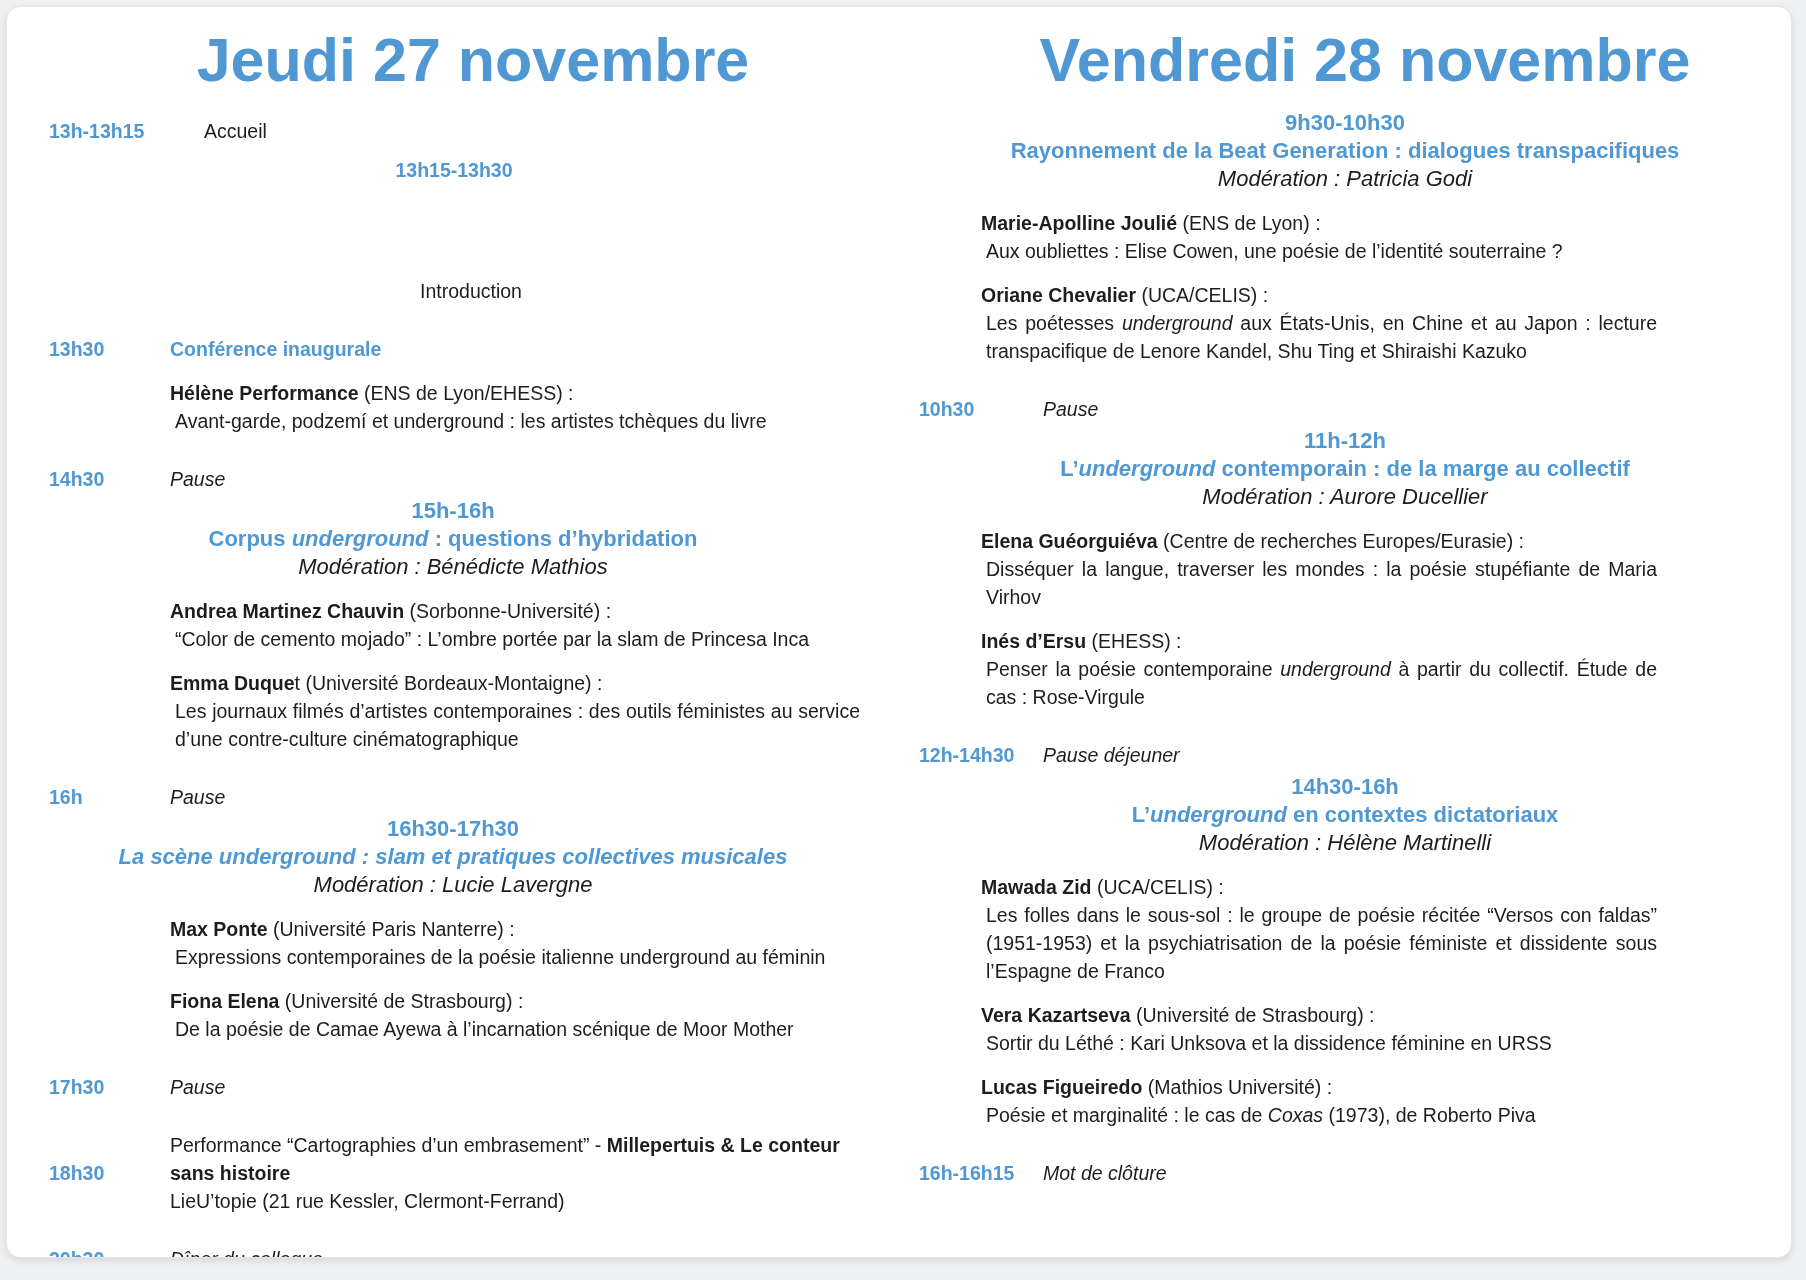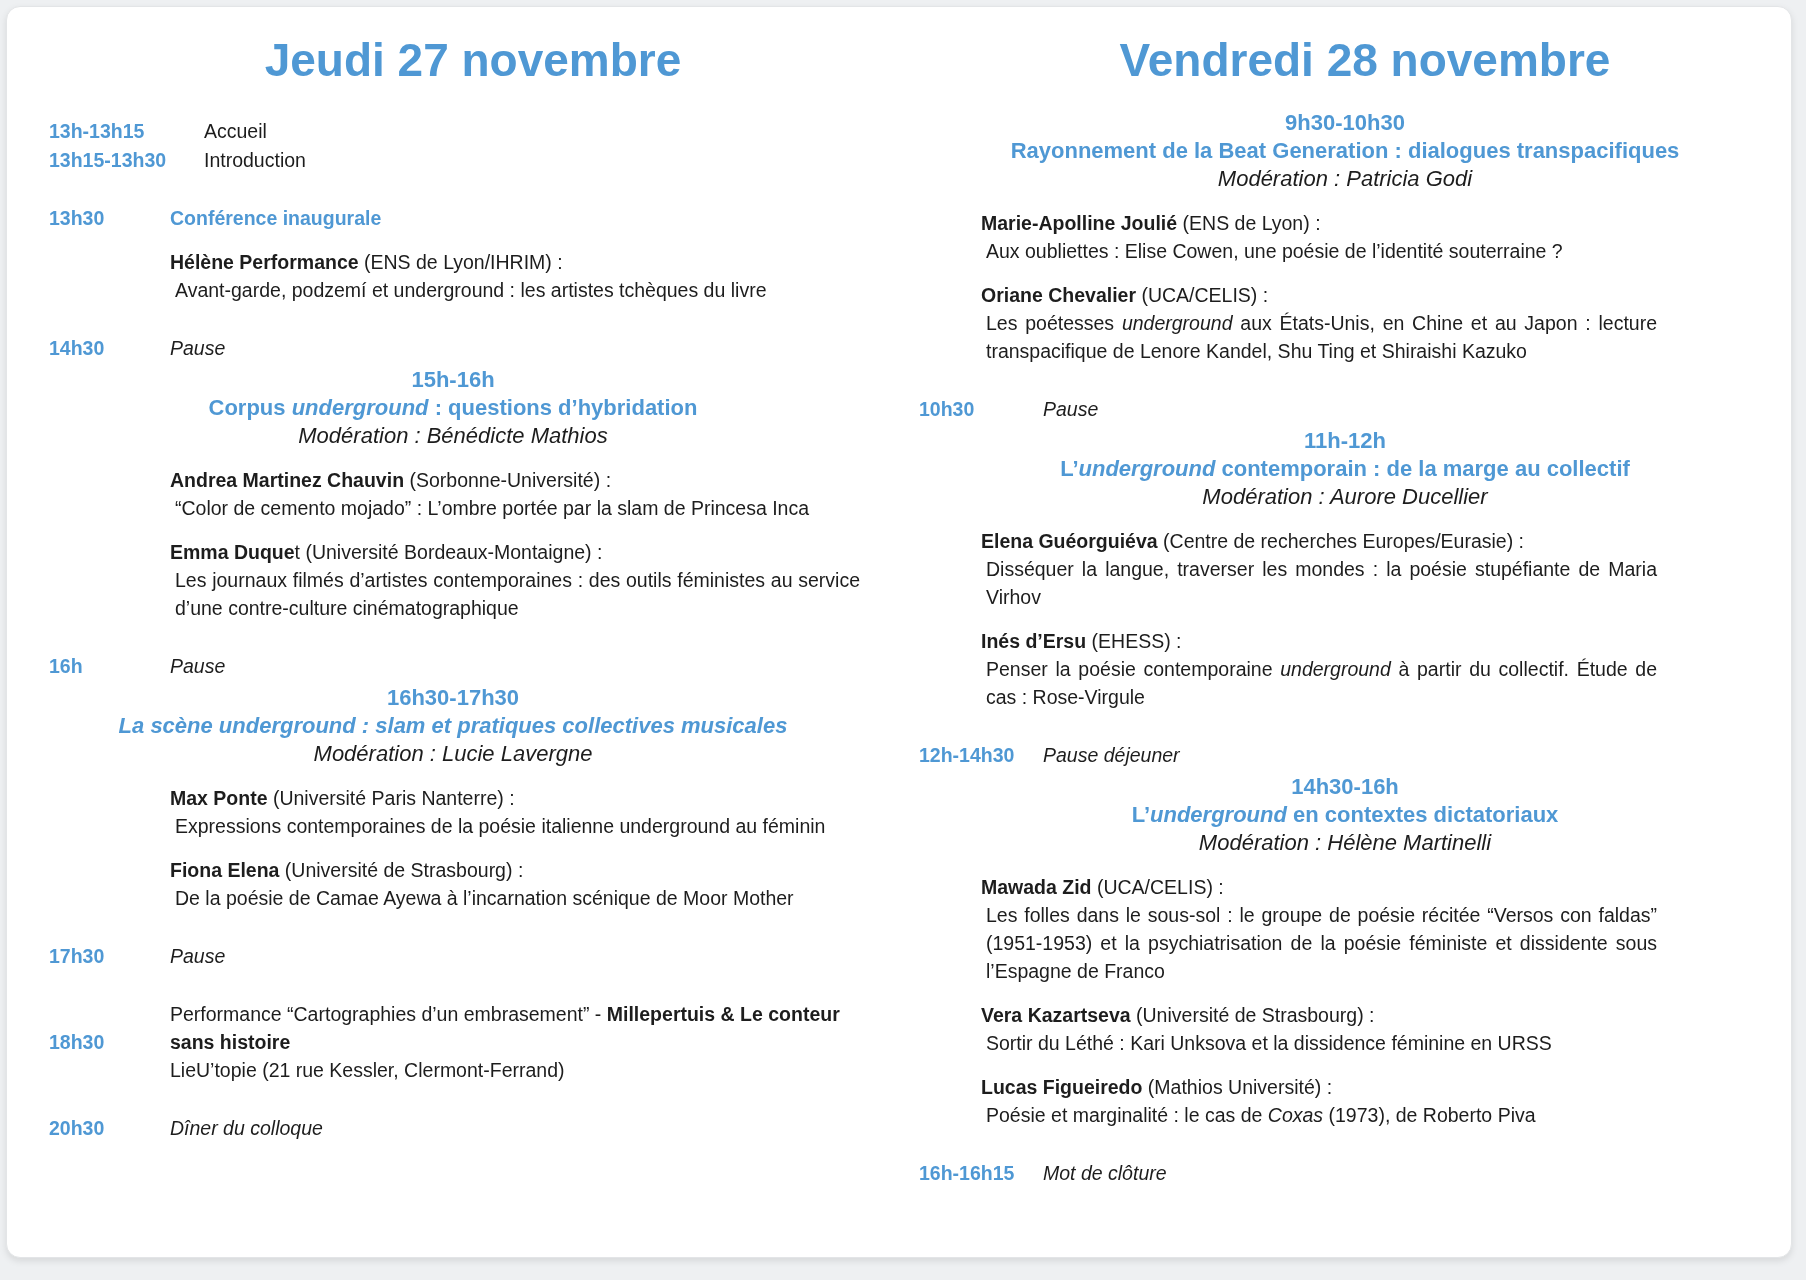--- a/index.html
+++ b/index.html
@@ -22,39 +22,39 @@
   .day{
     width:892px;box-sizing:border-box;
     --pad:42px;   
     --gutter:121px; 
     --ti:121px;   
     --tw:690px;   
   }
   .day--right{--pad:20px;--gutter:124px;--ti:62px;--tw:676px;}
   .day-title{
     text-align:center;
-    font-size:46px;line-height:54px;font-weight:bold;
+    font-size:61px;line-height:54px;font-weight:bold;
     color:var(--accent,#4f98d4);
     margin:26px 0 22px 0;
     padding-left:40px;
   }
   .sched{
     display:flex;align-items:center;
     margin-top:30px;
     padding-left:var(--pad);padding-right:40px;
     font-size:19.5px;line-height:28px;
   }
   .sched .time{
     flex:0 0 var(--gutter);
     color:var(--accent,#4f98d4);
     font-weight:bold;
   }
   .sched .stext{flex:1;}
   
-  .day--left .blocks > [data-idx="1"]{margin-top:1px;}
+  .day--left .blocks > [data-idx="1"]{margin-top:11px;flex-direction:column;}
   .day--left .blocks > [data-idx="0"] .stext,
   .day--left .blocks > [data-idx="1"] .stext{margin-left:34px;}
   .session-header{
     margin-top:4px;
     text-align:center;
     font-size:22px;line-height:28px;
   }
   .hline{min-height:28px;}
   .talk{
     margin-top:16px;
@@ -82,21 +82,21 @@
           </div>
           <div class="row sched" data-idx="1">
             <span class="time">13h15-13h30</span>
             <span class="stext"><span>Introduction</span></span>
           </div>
           <div class="row sched" data-idx="2">
             <span class="time">13h30</span>
             <span class="stext"><span class="b accent">Conférence inaugurale</span></span>
           </div>
           <div class="talk" data-idx="3">
-            <div class="speaker"><span class="b ">Hélène Performance</span><span> (ENS de Lyon/IHRIM) :</span></div>
+            <div class="speaker"><span class="b ">Hélène Performance</span><span> (ENS de Lyon/EHESS) :</span></div>
             <div class="ttitle"><span>Avant-garde, podzemí et underground : les artistes tchèques du livre</span></div>
           </div>
           <div class="row sched" data-idx="4">
             <span class="time">14h30</span>
             <span class="stext"><span class="i ">Pause</span></span>
           </div>
           <div class="session-header" data-idx="5">
             <div class="hline"><span class="b accent">15h-16h</span></div>
             <div class="hline"><span class="b accent">Corpus </span><span class="b i accent">underground</span><span class="b accent"> : questions d’hybridation</span></div>
             <div class="hline"><span class="i ">Modération : Bénédicte Mathios</span></div>

